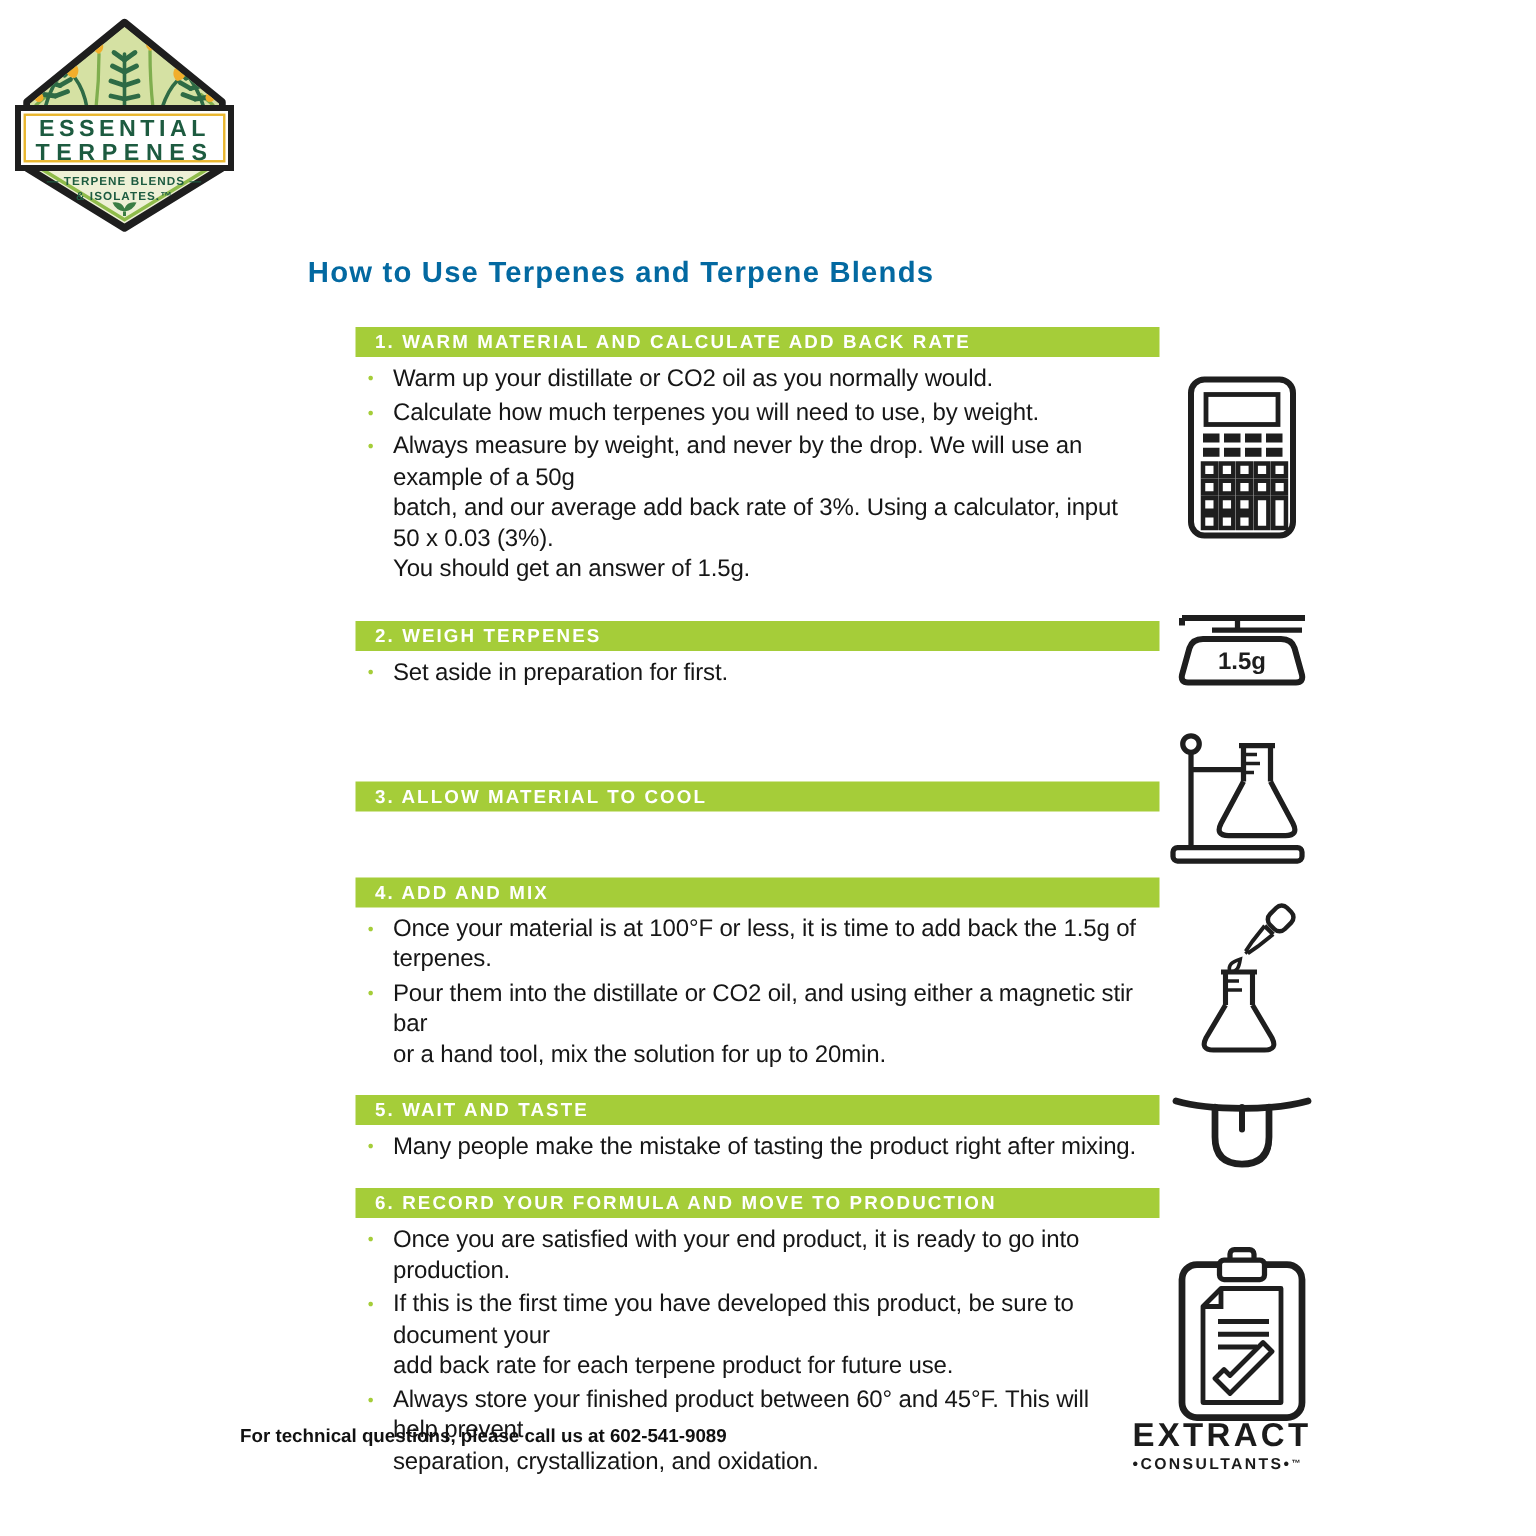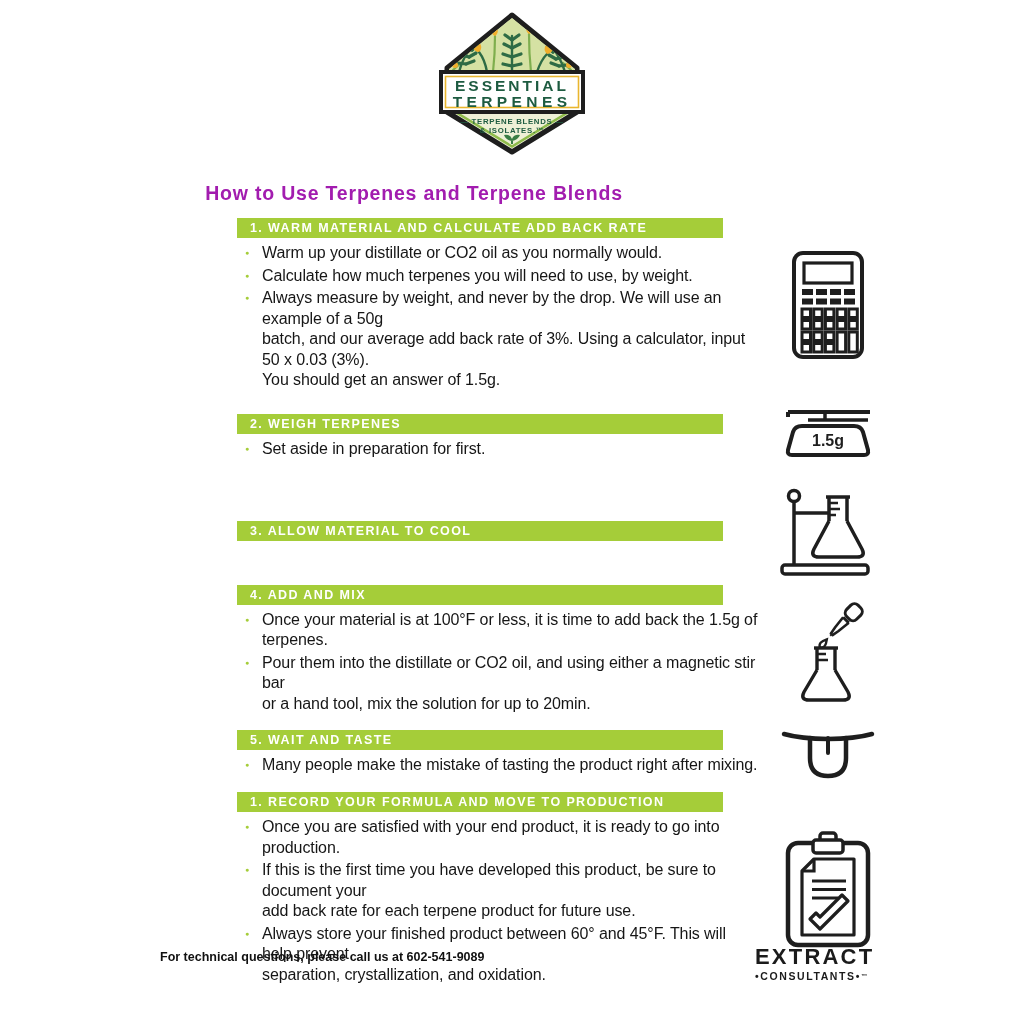--- a/index.html
+++ b/index.html
@@ -1,24 +1,24 @@
 <!DOCTYPE html>
 <html><head>
 <meta charset="utf-8">
 <style>
   html,body{margin:0;padding:0;background:#fff;}
   .page{position:relative;width:1024px;height:1024px;background:#ffffff;overflow:hidden;
         font-family:"Liberation Sans",sans-serif;color:#161616;}
-  .logo-wrap{position:absolute;top:12px;left:0;right:0;display:flex;justify-content:center;}
+  .logo-wrap{position:absolute;top:12px;left:0;right:0;display:flex;}
   .page-title{position:absolute;top:171px;left:0;width:828px;text-align:center;
-              color:#a21caf;font-size:19.5px;font-weight:bold;letter-spacing:0.8px;margin-top:11px;}
+              color:#0369a1;font-size:19.5px;font-weight:bold;letter-spacing:0.8px;}
   .content{position:absolute;top:218px;left:237px;width:660px;}
   .section{display:flex;align-items:center;margin-bottom:6px;}
   .sec-text{width:522px;flex:none;}
-  .bar{width:486px;height:20px;background:#a5cd39;color:#ffffff;font-weight:bold;
+  .bar{width:536px;height:20px;background:#a5cd39;color:#ffffff;font-weight:bold;
        font-size:12.5px;letter-spacing:1.4px;line-height:20px;padding-left:13px;
        box-sizing:border-box;white-space:nowrap;}
   ul.bullets{margin:5px 0 0 0;padding:0;list-style:none;}
   ul.bullets li{position:relative;padding-left:25px;font-size:16px;line-height:20.5px;
        margin-bottom:2px;white-space:pre-line;letter-spacing:-0.1px;width:522px;
        box-sizing:border-box;color:#161616;}
   ul.bullets li::before{content:"●";color:#a5cd39;position:absolute;left:8px;top:6px;
        font-size:7px;line-height:7px;}
   .sec-icon{width:138px;flex:none;display:flex;justify-content:center;align-items:center;}
   .footer{position:absolute;left:160px;top:945px;font-size:12.5px;font-weight:bold;
@@ -236,21 +236,21 @@
         <svg width="98" height="64" viewBox="0 0 98 64" fill="none" stroke="#1e1e1e" stroke-linecap="round">
           <path d="M5,12 C28,18.5 70,18.5 93,12" stroke-width="4.5"></path>
           <path d="M31,16 V36 Q31,54 49,54 Q67,54 67,36 V16" stroke-width="4.5"></path>
           <path d="M49,16 V31" stroke-width="4"></path>
         </svg>
       </div>
     </div>
 
     <div class="section">
       <div class="sec-text">
-        <div class="bar">1. RECORD YOUR FORMULA AND MOVE TO PRODUCTION</div>
+        <div class="bar">6. RECORD YOUR FORMULA AND MOVE TO PRODUCTION</div>
         <ul class="bullets">
 
         <li>Once you are satisfied with your end product, it is ready to go into production.</li>
             <li>If this is the first time you have developed this product, be sure to document your
 add back rate for each terpene product for future use.</li>
             <li>Always store your finished product between 60° and 45°F. This will help prevent
 separation, crystallization, and oxidation.</li>
           </ul>
       </div>
       <div class="sec-icon">

